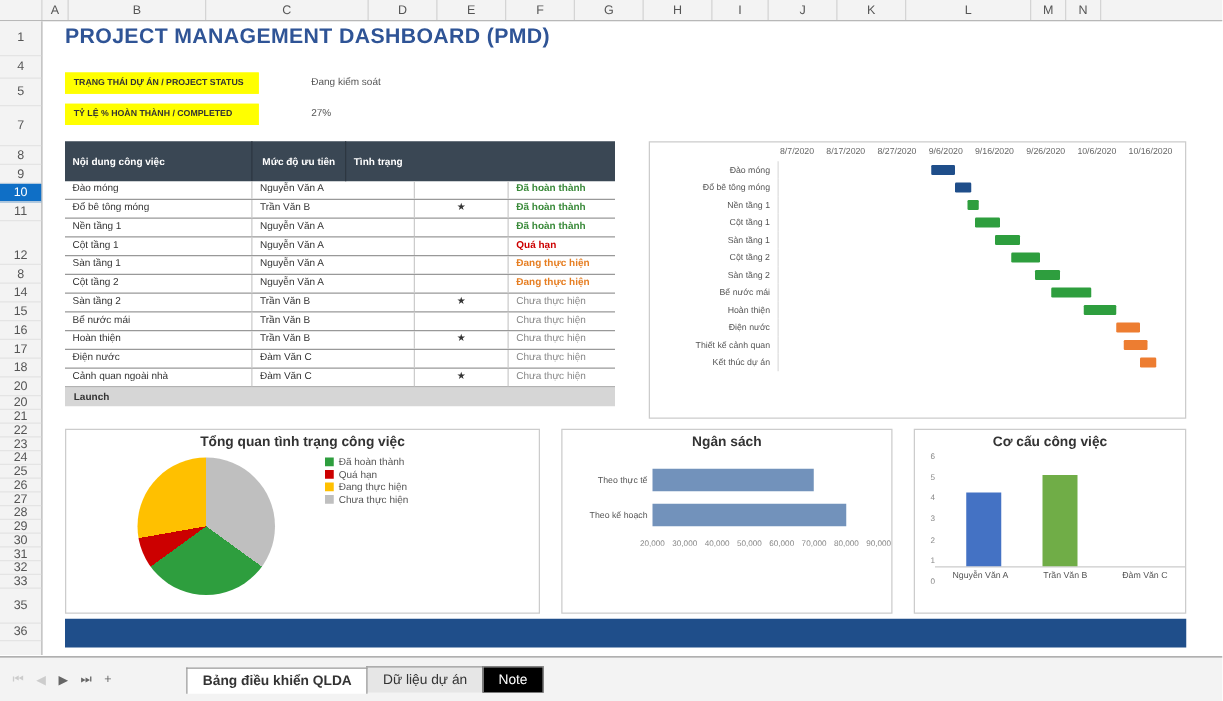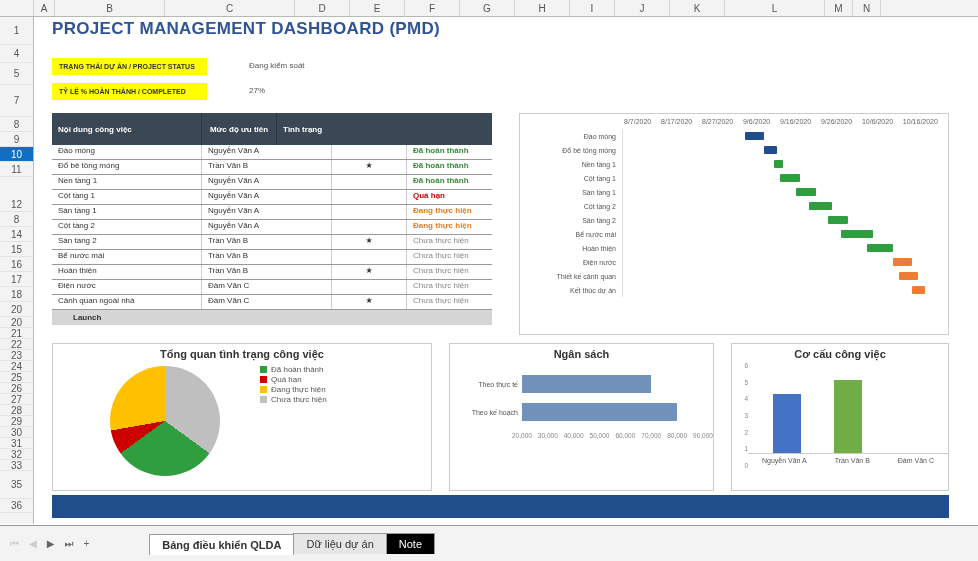--- a/index.html
+++ b/index.html
@@ -28,21 +28,21 @@
 
   .tbl { position:absolute; left:18px; top:96px; width: 440px; }
   .tbl-head { display:flex; background:#3a4754; color:#fff; height:32px; font-size:8px; font-weight:700; }
   .tbl-head > div { padding:4px 6px; display:flex; align-items:center; border-right:1px solid #2d3741;}
   .tbl-head > div:last-child{border-right:none;}
   .c1{width:150px;flex:0 0 150px;} .c2{width:130px;flex:0 0 130px;} .c3{width:75px;flex:0 0 75px;text-align:center;justify-content:center;} .c4{width:85px;flex:0 0 85px;}
   .tbl-row { display:flex; height:15px; border-bottom:1px solid #999; font-size:8px;}
   .tbl-row > div { padding:1px 6px; border-right:1px solid #ccc; white-space:nowrap; overflow:hidden;}
   .tbl-row > div:last-child{border-right:none;}
   .st-done{color:#3a8a3a;font-weight:700;} .st-late{color:#cc0000;font-weight:700;} .st-prog{color:#e67e22;font-weight:700;} .st-wait{color:#888;}
-  .tbl-launch{background:#d6d6d6; height:15px; display:flex;align-items:center; padding-left:21px; font-size:8px; font-weight:700; color:#333;}
+  .tbl-launch{background:#d6d6d6; height:15px; display:flex;align-items:center; padding-left:7px; font-size:8px; font-weight:700; color:#333;}
 
   
   .gantt { position:absolute; left:485px; top:96px; width:430px; height:222px; border:1px solid #ccc; padding:4px;}
   .gantt-dates{display:flex; justify-content:space-between; font-size:7px; color:#666; padding:0 6px 4px 100px;}
   .gantt-body{position:relative; height:192px;}
   .gantt-row{display:flex;align-items:center;height:14px; position:relative;}
   .gantt-label{width:98px; flex:0 0 98px; text-align:right; padding-right:6px; font-size:7px; color:#555;}
   .gantt-track{flex:1; position:relative; height:14px; border-left:1px solid #ddd;}
   .gantt-bar{position:absolute; height:8px; top:3px; border-radius:1px;}
   .g-blue{background:#1f4e8a;} .g-green{background:#2e9e3e;} .g-orange{background:#ed7d31;}

